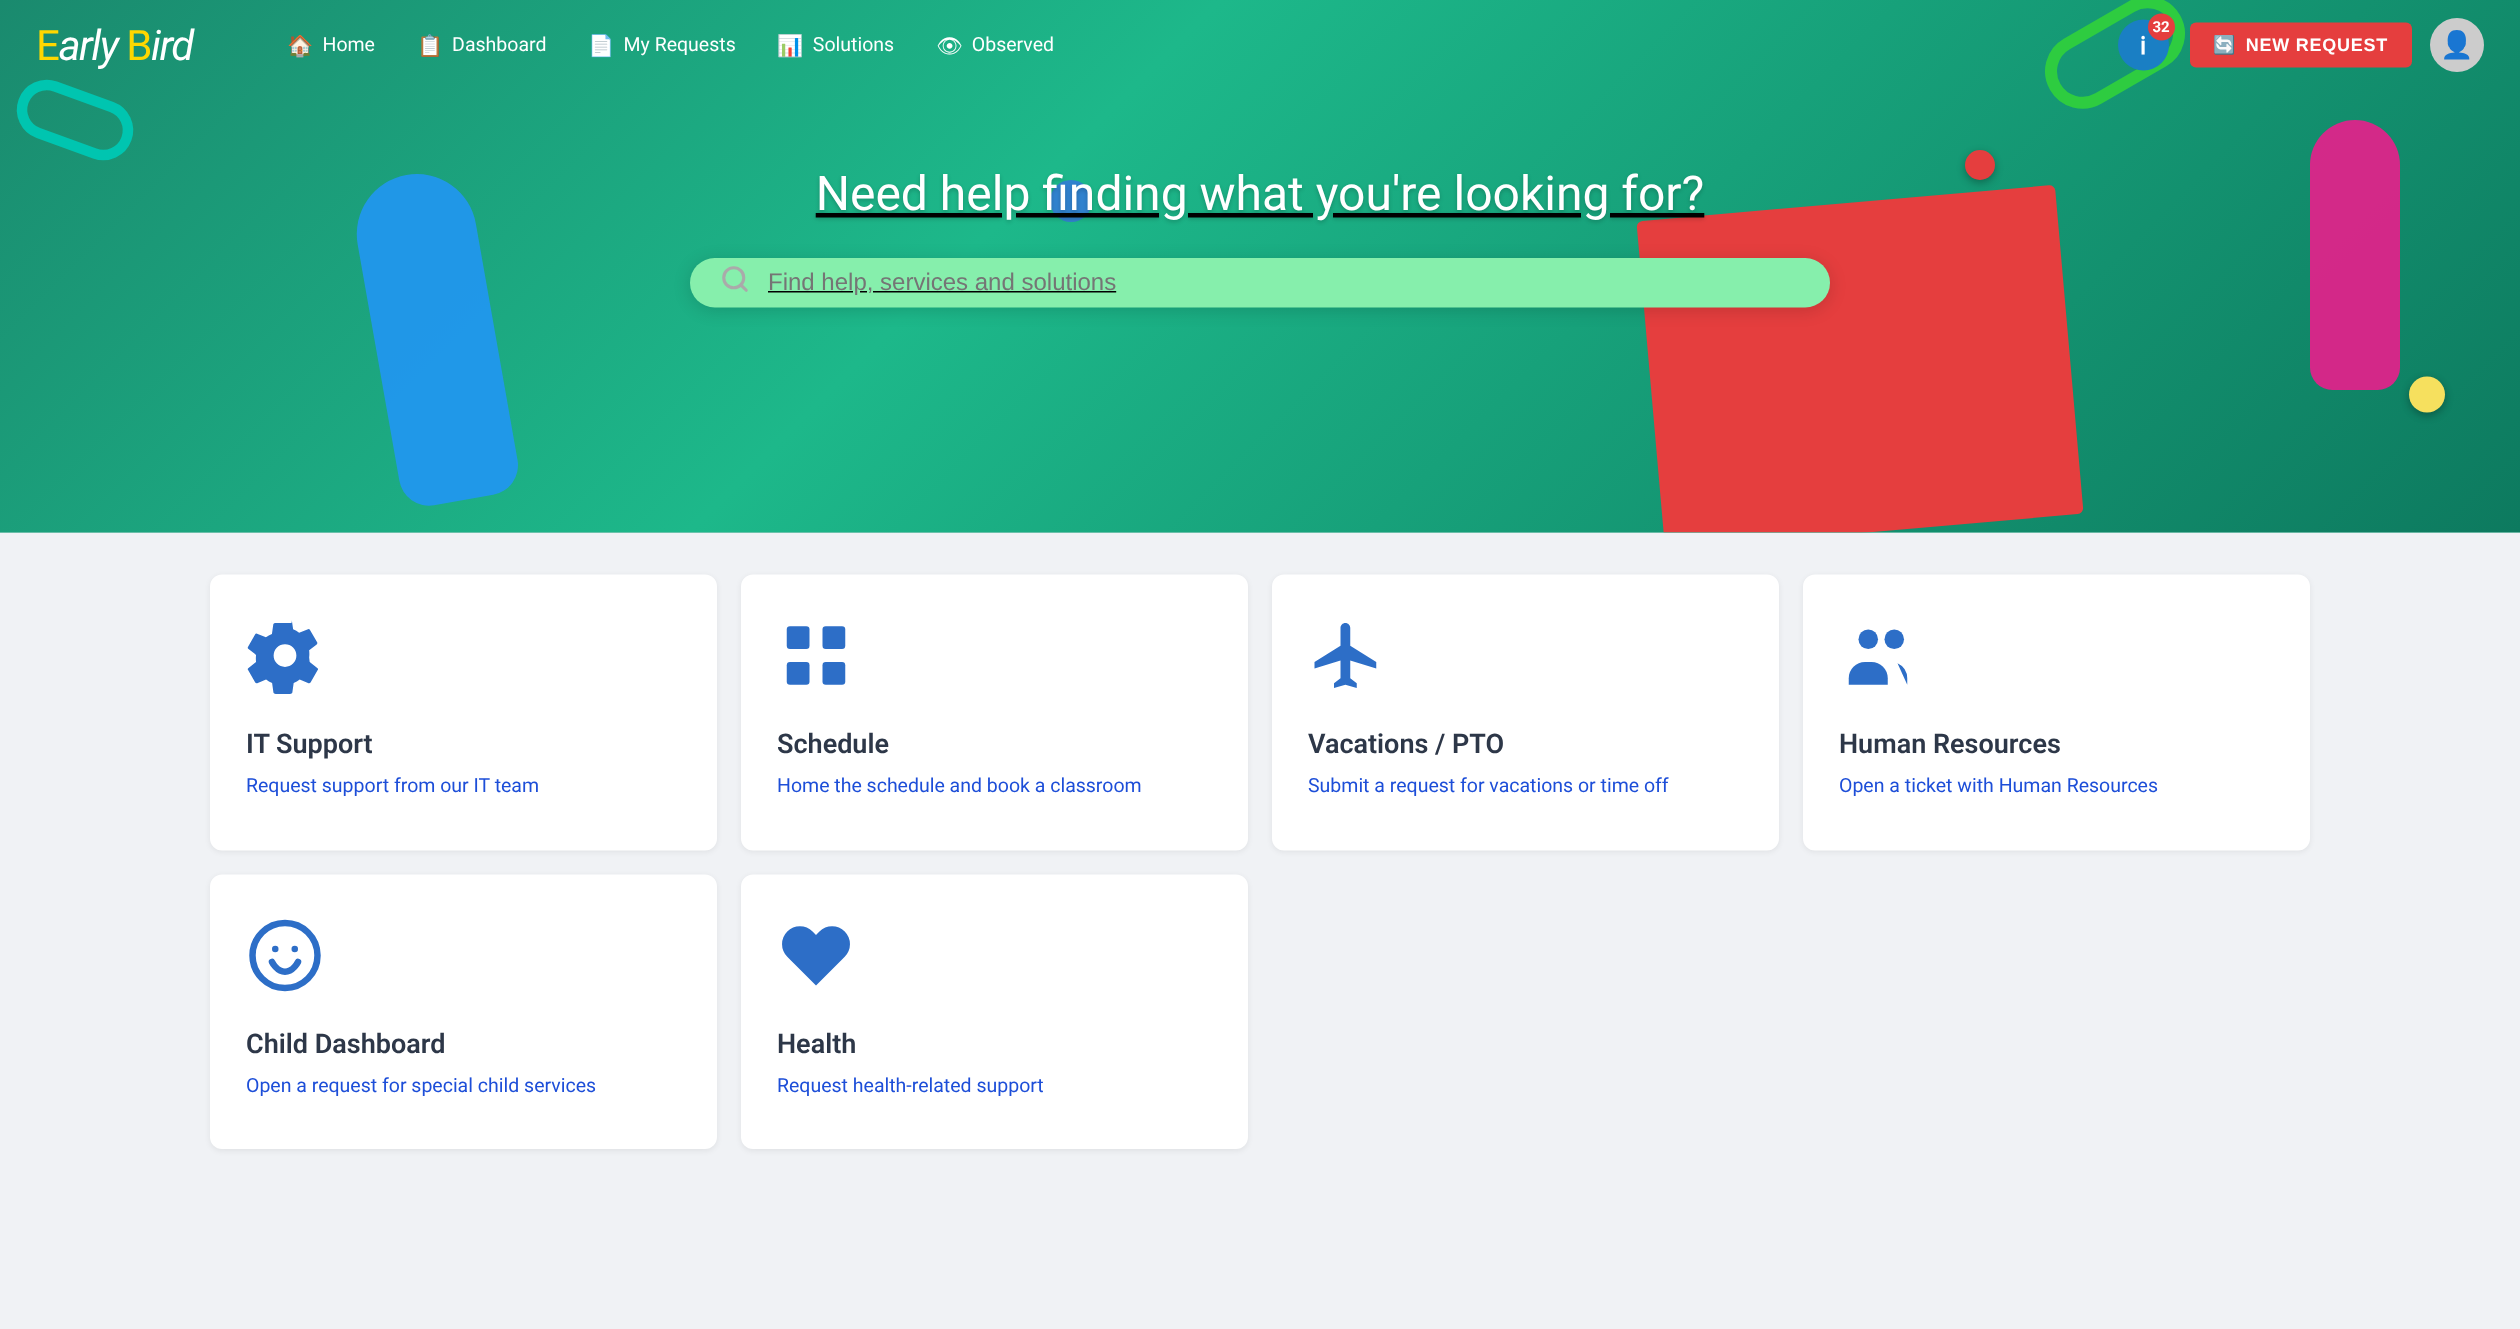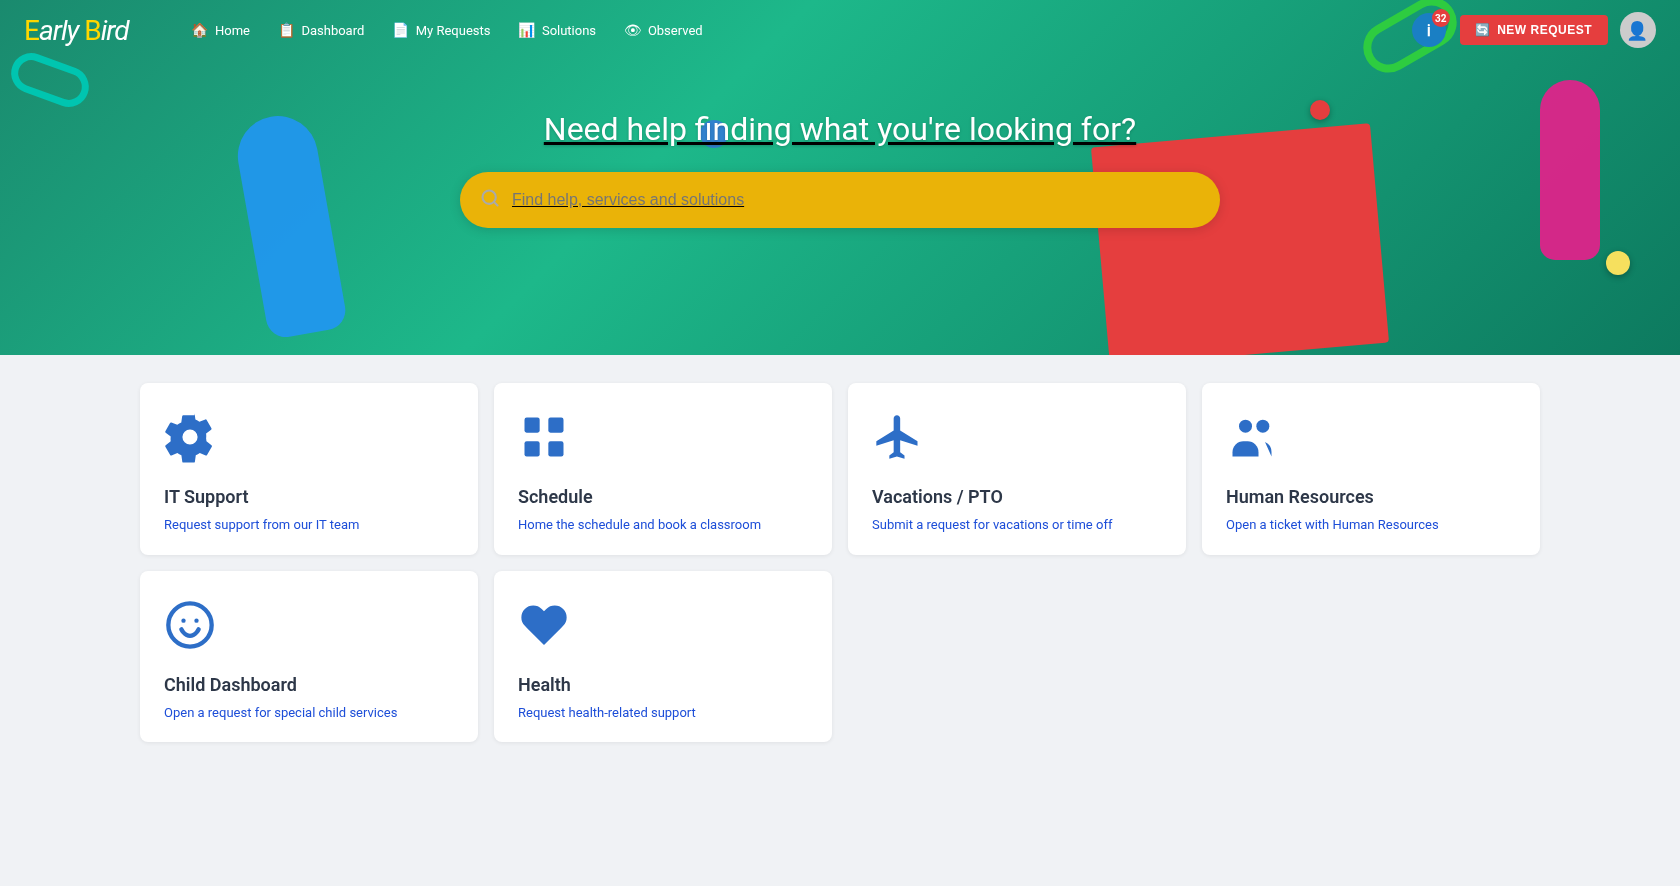--- a/index.html
+++ b/index.html
@@ -205,25 +205,25 @@
     .hero-title {
       color: #fff;
       font-size: 32px;
       font-weight: 400;
       margin-bottom: 24px;
       text-shadow: 0 1px 3px rgba(0,0,0,0.2);
     }
     .search-bar {
       display: flex;
       align-items: center;
-      background: #eab308;
+      background: #86efac;
       border-radius: 30px;
       width: 760px;
       max-width: 90vw;
-      padding: 16px 20px;
+      padding: 4px 20px;
       gap: 12px;
       box-shadow: 0 2px 12px rgba(0,0,0,0.15);
     }
     .search-icon-wrap {
       color: #aaa;
       font-size: 18px;
     }
     .search-input {
       border: none;
       outline: none;
@@ -240,21 +240,21 @@
     .cards-grid {
       display: grid;
       grid-template-columns: repeat(4, 1fr);
       gap: 16px;
       max-width: 1400px;
       margin: 0 auto;
     }
     .card {
       background: #fff;
       border-radius: 8px;
-      padding: 28px 24px 20px;
+      padding: 28px 24px 32px;
       cursor: pointer;
       transition: box-shadow 0.2s;
       box-shadow: 0 1px 4px rgba(0,0,0,0.07);
       display: flex;
       flex-direction: column;
       gap: 0;
     }
     .card-icon {
       margin-bottom: 16px;
       color: #2d6ec7;

